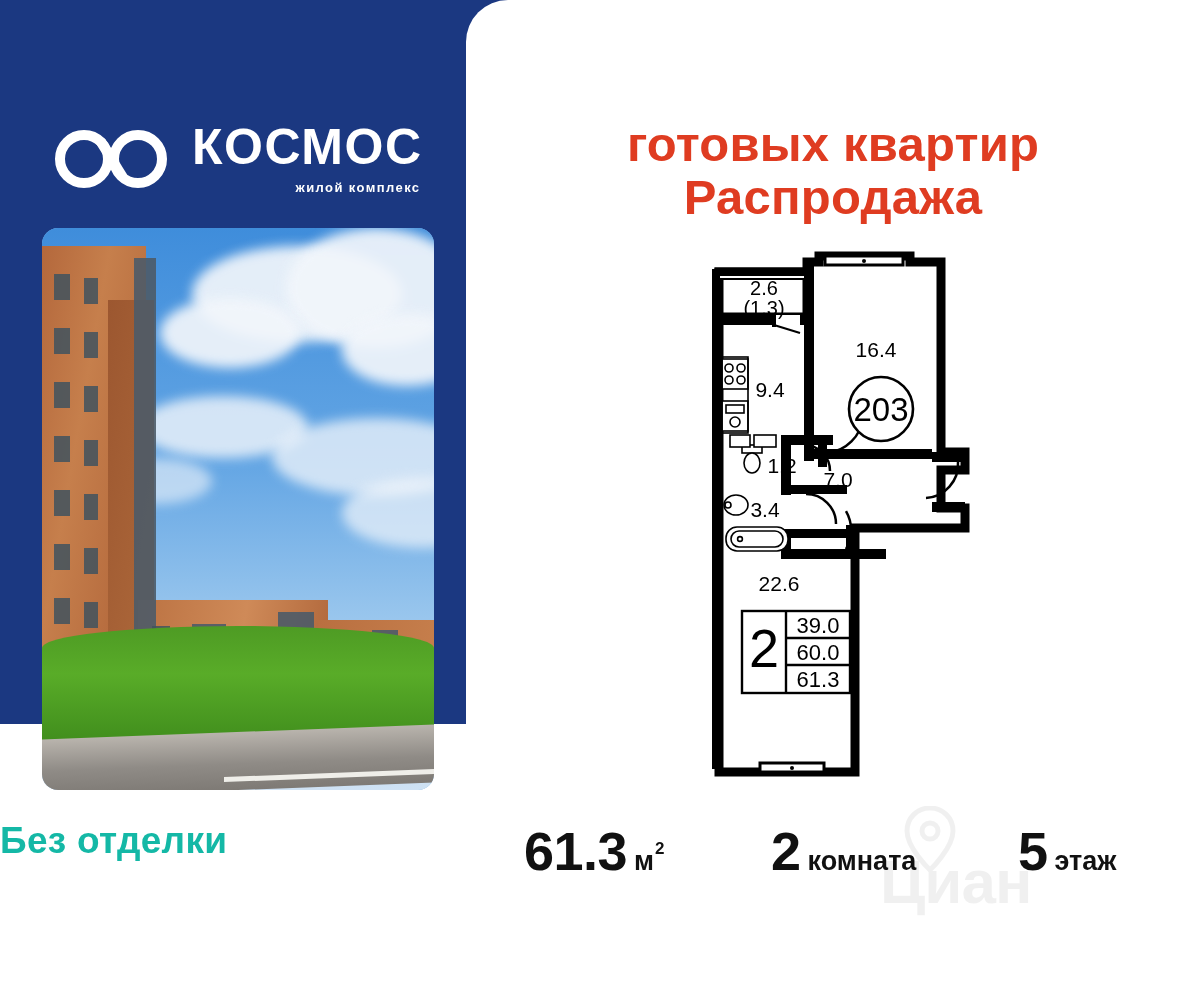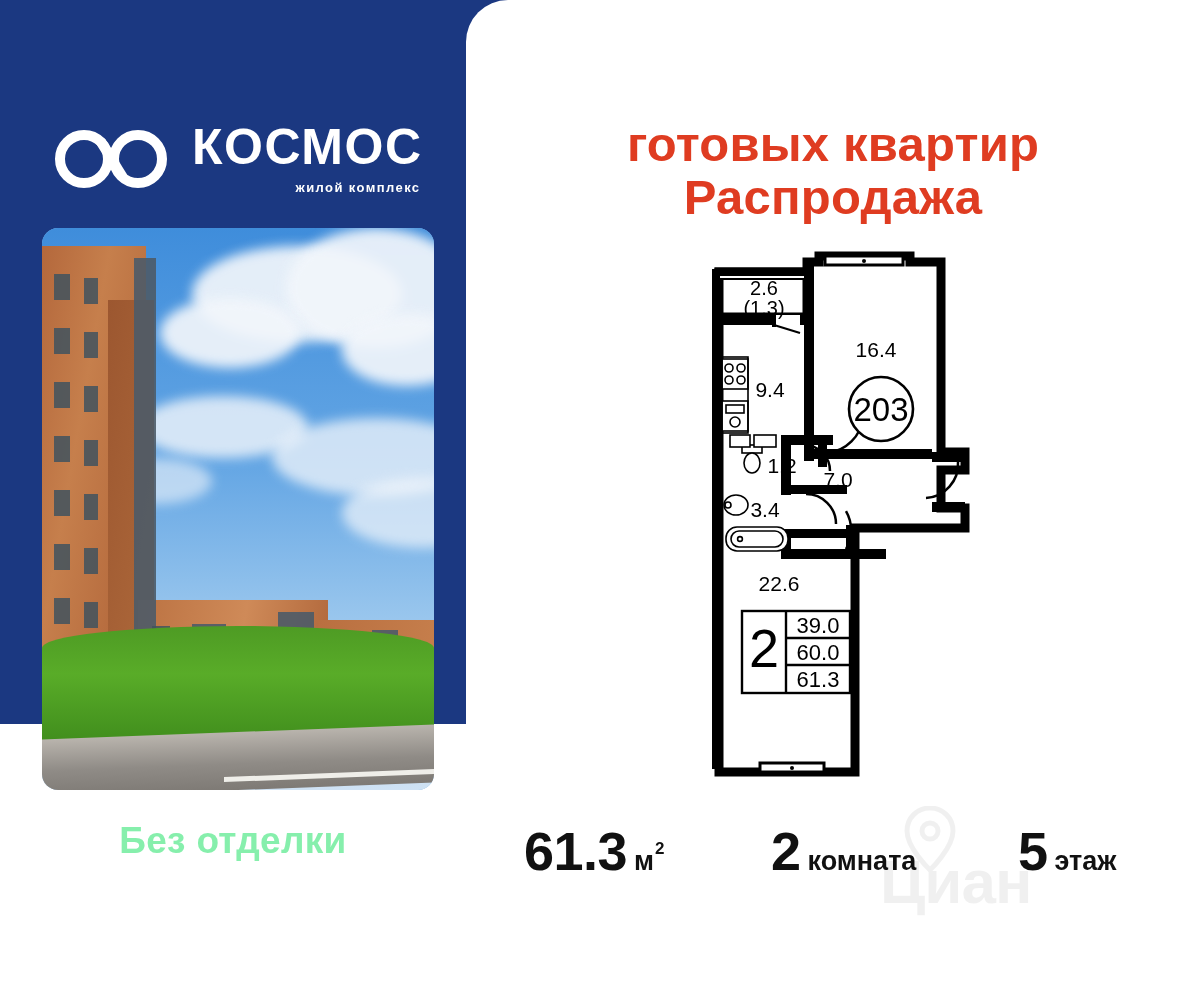--- a/index.html
+++ b/index.html
@@ -106,21 +106,21 @@
     background: linear-gradient(#b9b4ad 0%, #8f8b86 55%, #7e7a75 100%);
     transform: skewY(-2.2deg);
   }
   .road-line {
     position: absolute; right: 0; bottom: 12px; width: 210px; height: 5px;
     background: #efeee9; transform: skewY(-2.2deg);
   }
 
   .finish-label {
     position: absolute; left: 0; top: 820px; width: 466px;
-    text-align: center; color: #86efac;
+    text-align: left; color: #14b8a6;
     font-size: 37px; font-weight: 700; letter-spacing: .3px;
   }
 
   
   .headline {
     position: absolute; left: 466px; top: 118px; width: 734px;
     text-align: center; color: #df3c21;
     font-size: 49px; font-weight: 700; line-height: 1.09;
     letter-spacing: .2px;
   }

